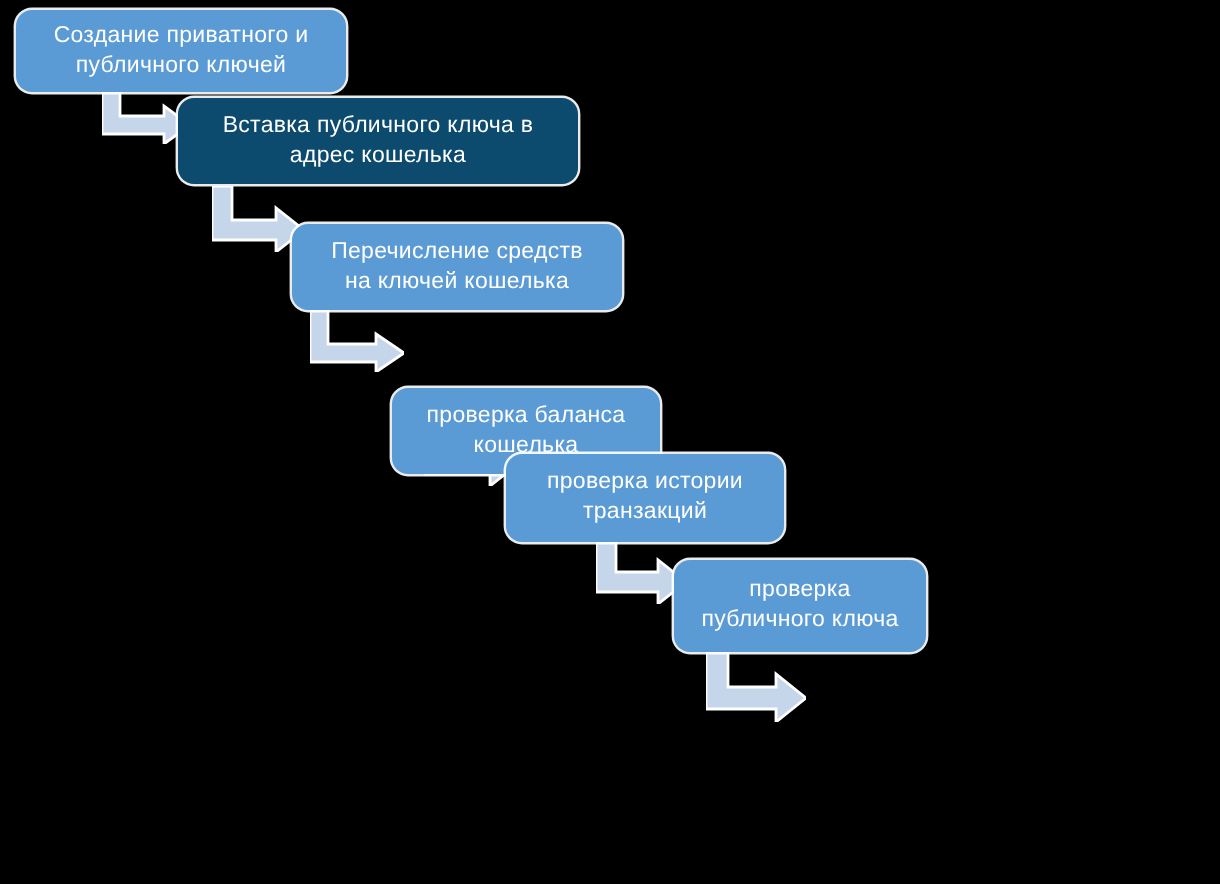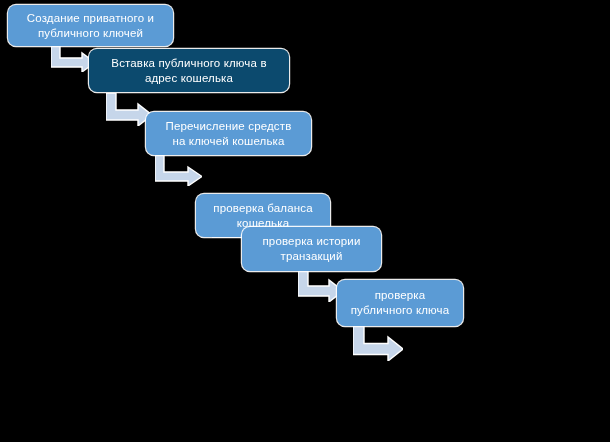--- a/index.html
+++ b/index.html
@@ -76,21 +76,21 @@
 адрес кошелька</span>
     </div>
     <div class="step-box" style="left: 146px; top: 112px; width: 165px; height: 43px; background: rgb(91, 155, 213); color: rgb(255, 255, 255);">
       <span class="step-label">Перечисление  средств
 на ключей кошелька</span>
     </div>
     <div class="step-box" style="left: 196px; top: 170px; width: 134px; height: 43px; background: rgb(91, 155, 213); color: rgb(255, 255, 255); margin-top: 24px;">
       <span class="step-label">проверка баланса
 кошелька</span>
     </div>
-    <div class="step-box" style="left: 242px; top: 227px; width: 139px; height: 44px; background: rgb(91, 155, 213); color: rgb(255, 255, 255); align-items: center;">
+    <div class="step-box" style="left: 253px; top: 227px; width: 139px; height: 44px; background: rgb(91, 155, 213); color: rgb(255, 255, 255); align-items: center;">
       <span class="step-label">проверка  истории
 транзакций</span>
     </div>
     <div class="step-box" style="left: 337px; top: 280px; width: 126px; height: 46px; background: rgb(91, 155, 213); color: rgb(255, 255, 255);">
       <span class="step-label">проверка
 публичного ключа</span>
     </div>
   </div>
 
 </body></html>

